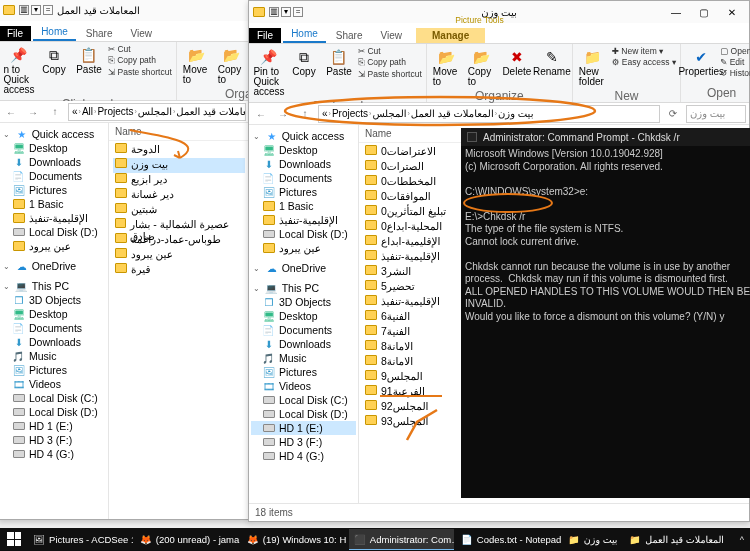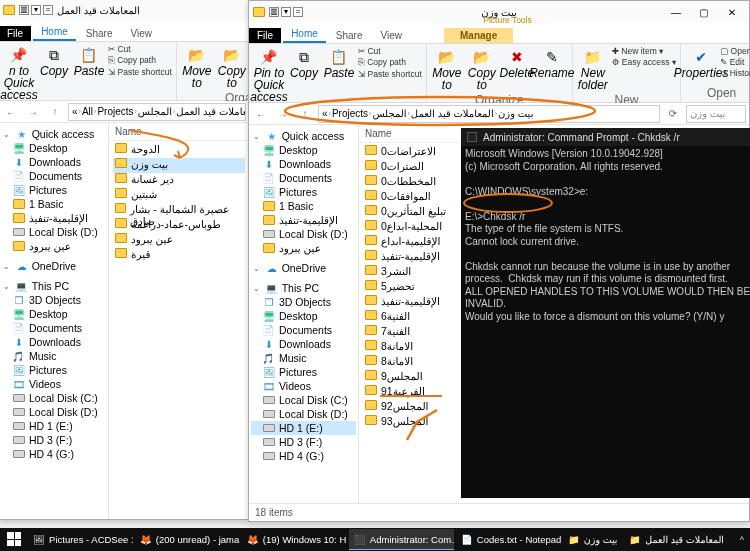--- a/index.html
+++ b/index.html
@@ -12,29 +12,29 @@
   .explorer-icon { width: 12px; height: 10px; background: #ffd154; border: 1px solid #c99600; border-radius: 1px; }
   .qat { display: flex; gap: 2px; }
   .qat span { width: 10px; height: 10px; border: 1px solid #888; font-size: 8px; line-height: 8px; text-align: center; }
   .winbtns { display: flex; gap: 2px; }
   .winbtn { width: 26px; height: 16px; display: flex; align-items: center; justify-content: center; font-size: 10px; }
 
   .tabstrip { height: 20px; display: flex; align-items: flex-end; font-size: 10px; gap: 2px; background: #fff; }
   .file-tab { background: #000000; color: #fff; padding: 2px 8px; }
   .rtab { padding: 2px 8px; color: #555; }
   .rtab.active { border-bottom: 2px solid #1979ca; color: #1979ca; }
-  .manage-tab { background: #fede8a; color: #7a5b00; padding: 2px 16px; font-weight: 600; margin-left: 32px; }
+  .manage-tab { background: #fede8a; color: #7a5b00; padding: 2px 16px; font-weight: 600; margin-left: 4px; }
 
   .ribbon { height: 60px; background: #f5f6f7; border-top: 1px solid #dadada; border-bottom: 1px solid #dadada; display: flex; font-size: 9px; }
   .rgroup { border-right: 1px solid #e1e1e1; padding: 2px 4px; display: flex; flex-direction: column; }
   .rgroup .grow { flex: 1; display: flex; gap: 3px; align-items: flex-start; }
   .rgroup .glabel { text-align: center; color: #666; font-size: 12px; }
   .bigbtn { display: flex; flex-direction: column; align-items: center; justify-content: center; width: 32px; padding: 2px; gap: 1px; cursor: pointer; }
   .bigbtn .ic { width: 20px; height: 18px; display: flex; align-items: center; justify-content: center; font-size: 14px; }
-  .bigbtn .lbl { font-size: 12px; text-align: center; line-height: 1; font-style: italic; }
+  .bigbtn .lbl { font-size: 10px; line-height: 1; }
   .smalllist { display: flex; flex-direction: column; gap: 1px; font-size: 8.5px; color: #333; }
   .smalllist div { white-space: nowrap; }
 
   .addrrow { height: 22px; display: flex; align-items: center; gap: 4px; padding: 1px 3px; background: #fff; border-bottom: 1px solid #e5e5e5; font-size: 10px; }
   .navarrow { width: 18px; height: 18px; color: #676767; text-align: center; line-height: 18px; }
   .breadcrumb { flex: 1; display: flex; align-items: center; border: 1px solid #ccc; height: 18px; padding: 0 3px; gap: 1px; overflow: hidden; }
   .crumb { display: flex; align-items: center; gap: 1px; white-space: nowrap; }
   .crumb .sep { color: #888; font-size: 7px; }
   .searchbox { width: 60px; height: 18px; border: 1px solid #ccc; padding: 0 3px; display: flex; align-items: center; color: #888; }
 
@@ -271,20 +271,24 @@
           <div class="file-row">
             <span class="folder"></span>
             <span>الدوحة</span>
           </div>
           <div class="file-row sel">
             <span class="folder"></span>
             <span>بيت وزن</span>
           </div>
           <div class="file-row">
             <span class="folder"></span>
+            <span>دير ابزيع</span>
+          </div>
+          <div class="file-row">
+            <span class="folder"></span>
             <span>دير غسانة</span>
           </div>
           <div class="file-row">
             <span class="folder"></span>
             <span>شبتين</span>
           </div>
           <div class="file-row">
             <span class="folder"></span>
             <span>عصيرة الشمالية - بشار صادق</span>
           </div>

